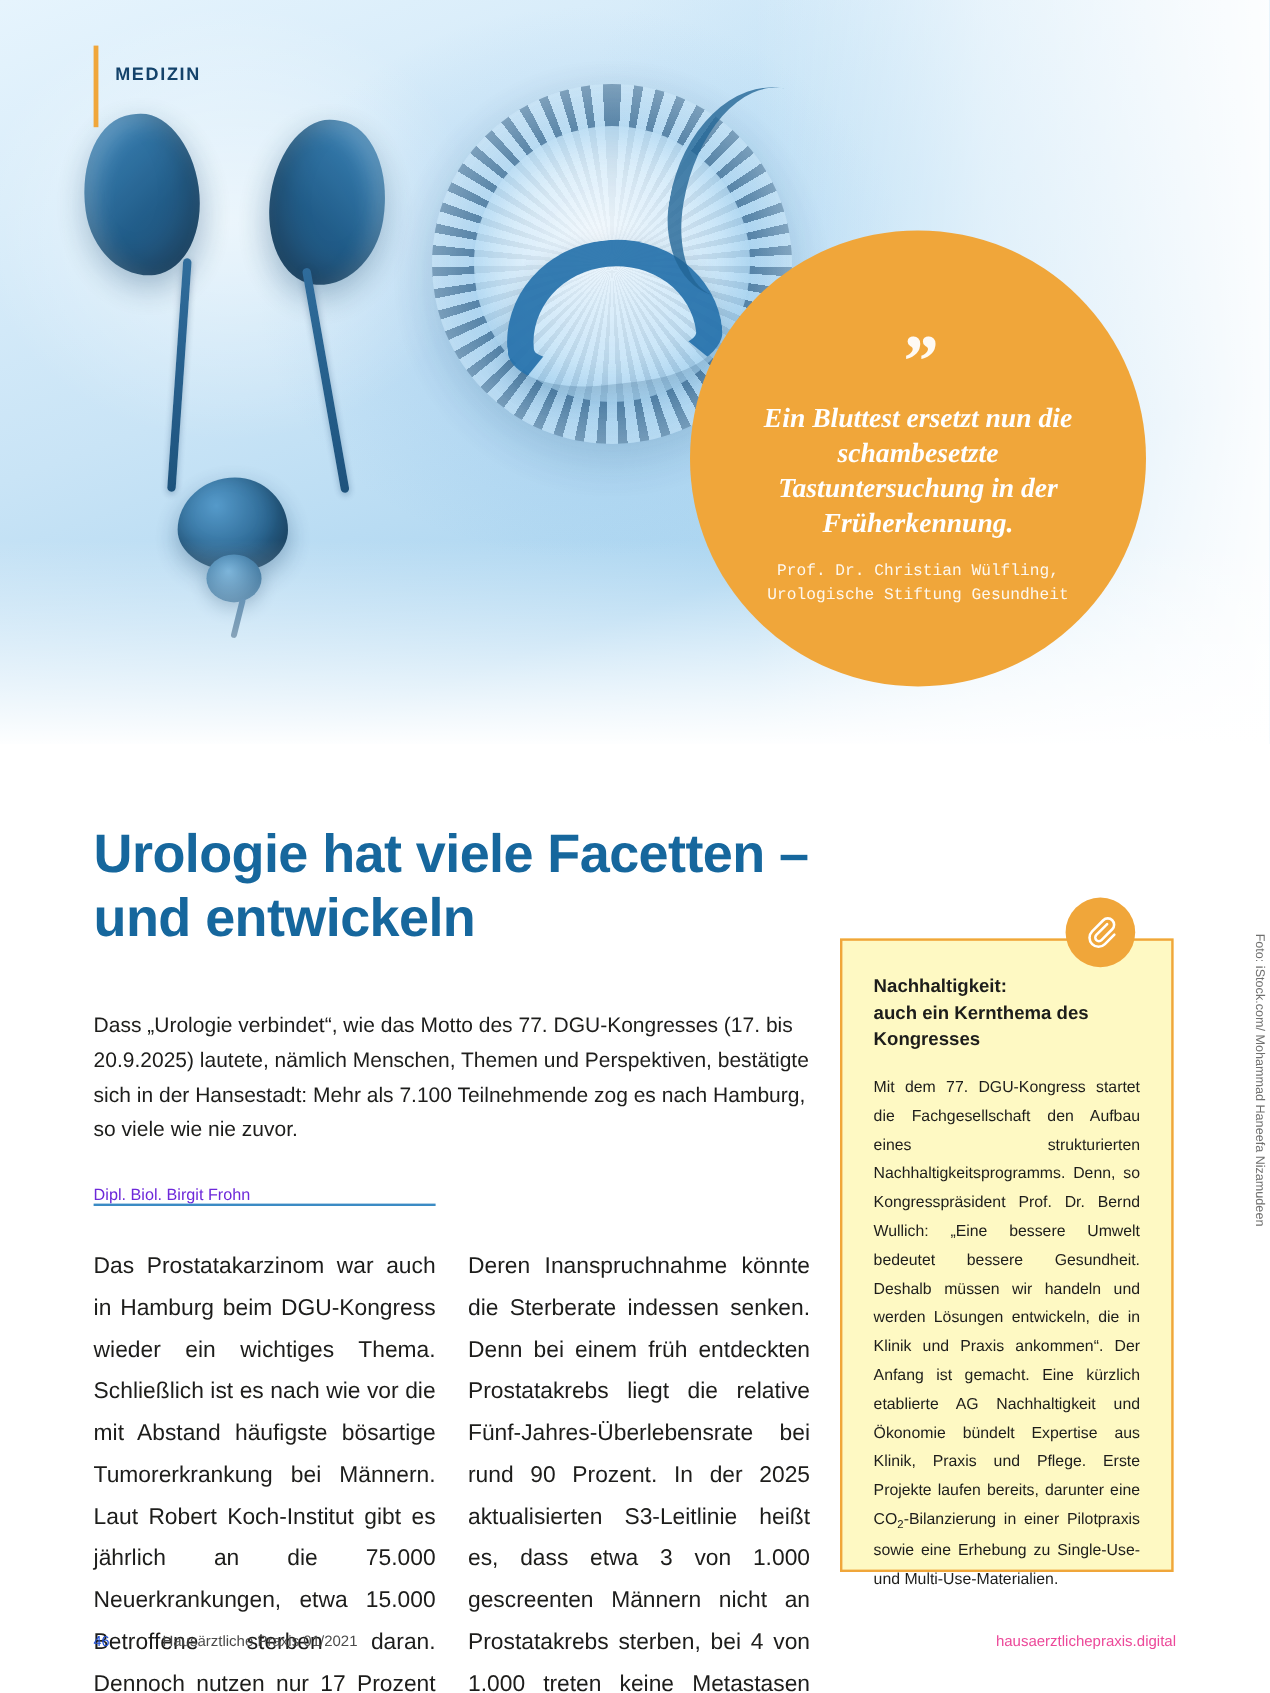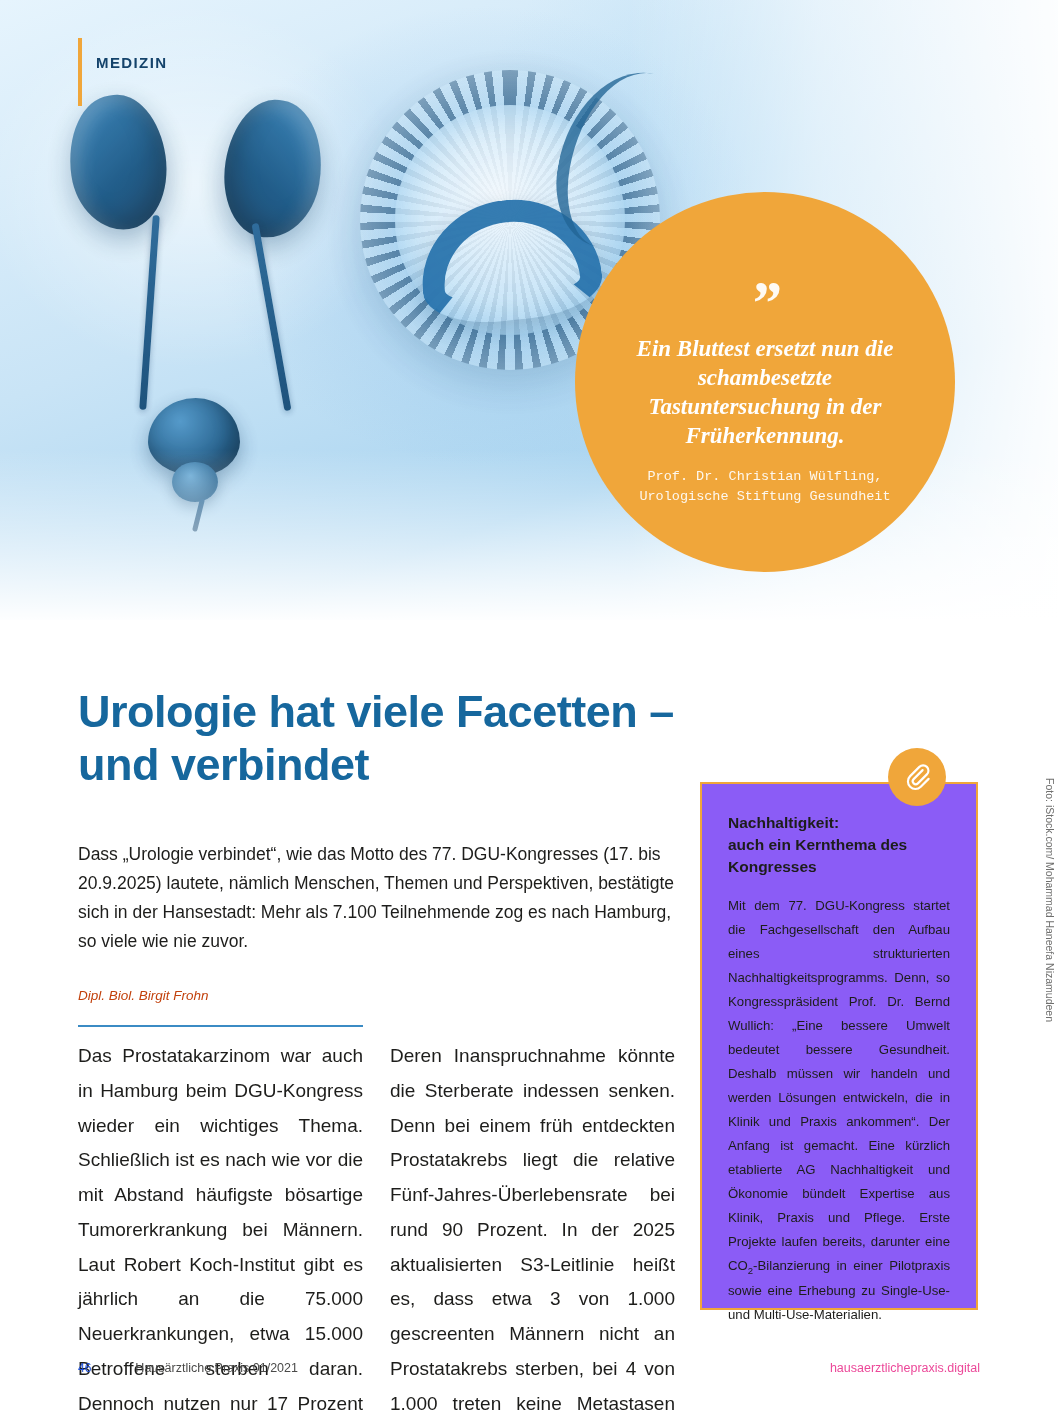--- a/index.html
+++ b/index.html
@@ -206,24 +206,23 @@
     line-height: 1.66;
     color: #1d1d1b;
   }
 
   
   .author {
     position: absolute;
     left: 78px; top: 988px;
     width: 285px;
     font-size: 13.5px;
-    color: #c2410c;
-    padding-bottom: 22px;
+    color: #6d28d9;
+    padding-bottom: 0;
     border-bottom: 2px solid #3b8bc4;
-    font-style: italic;
   }
 
   
   .col {
     position: absolute;
     top: 1020px;
     width: 285px;
     font-size: 19px;
     line-height: 1.83;
     color: #1d1d1b;
@@ -232,21 +231,21 @@
   }
   .col.one { left: 78px; }
   .col.two { left: 390px; }
 
   
   .sidebox {
     position: absolute;
     left: 700px; top: 782px;
     width: 278px; height: 528px;
     border: 2px solid #f0a63a;
-    background: #8b5cf6;
+    background: #fef9c3;
     padding: 28px 26px 18px;
   }
   .sidebox h3 {
     margin: 0 0 16px;
     font-size: 15.5px;
     line-height: 1.42;
     font-weight: bold;
     color: #1d1d1b;
   }
   .sidebox p {
@@ -324,21 +323,21 @@
   <div class="kicker-bar"></div>
   <div class="kicker-text">MEDIZIN</div>
 </div>
 
 <div class="quote-circle">
   <div class="quote-mark">”</div>
   <div class="quote-text">Ein Bluttest ersetzt nun die schambesetzte Tastuntersuchung in der Früherkennung.</div>
   <div class="quote-author">Prof. Dr. Christian Wülfling, Urologische Stiftung Gesundheit</div>
 </div>
 
-<h1 class="headline">Urologie hat viele Facetten – und verbindet</h1>
+<h1 class="headline">Urologie hat viele Facetten – und entwickeln</h1>
 
 <p class="lead">Dass „Urologie verbindet“, wie das Motto des 77. DGU-Kongresses (17. bis 20.9.2025) lautete, nämlich Menschen, Themen und Perspektiven, bestätigte sich in der Hansestadt: Mehr als 7.100 Teilnehmende zog es nach Hamburg, so viele wie nie zuvor.</p>
 
 <div class="author">Dipl. Biol. Birgit Frohn</div>
 
 <p class="col one">Das Prostatakarzinom war auch in Hamburg beim DGU-Kongress wieder ein wichtiges Thema. Schließlich ist es nach wie vor die mit Abstand häufigste bösartige Tumorerkrankung bei Männern. Laut Robert Koch-Institut gibt es jährlich an die 75.000 Neuerkrankungen, etwa 15.000 Betroffene sterben daran. Dennoch nutzen nur 17 Prozent der 50- bis 54-Jährigen und 24,8 Prozent der 60- bis 64-Jährigen das gesetzliche Angebot zur Krebsfrüherkennung.</p>
 <p class="col two">Deren Inanspruchnahme könnte die Sterberate indessen senken. Denn bei einem früh entdeckten Prostatakrebs liegt die relative Fünf-Jahres-Überlebensrate bei rund 90 Prozent. In der 2025 aktualisierten S3-Leitlinie heißt es, dass etwa 3 von 1.000 gescreenten Männern nicht an Prostatakrebs sterben, bei 4 von 1.000 treten keine Metastasen auf. Jedoch kommen auf einen verhinderten Todesfall in etwa 14 Überdiagnosen.</p>
 
 <div class="sidebox">
   <h3>

